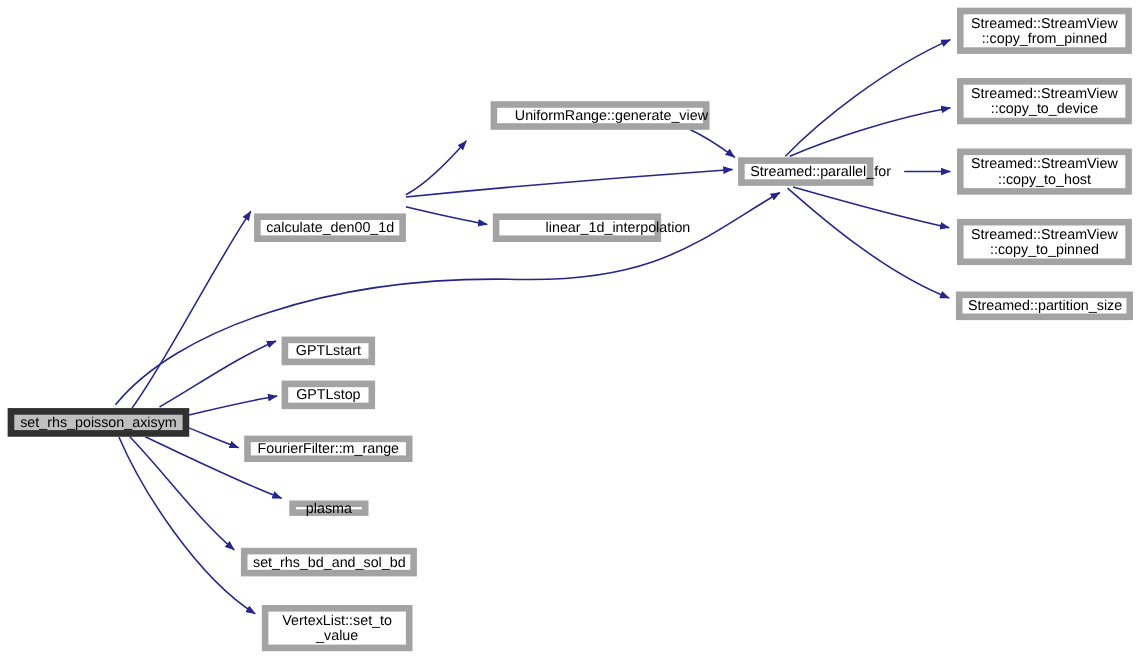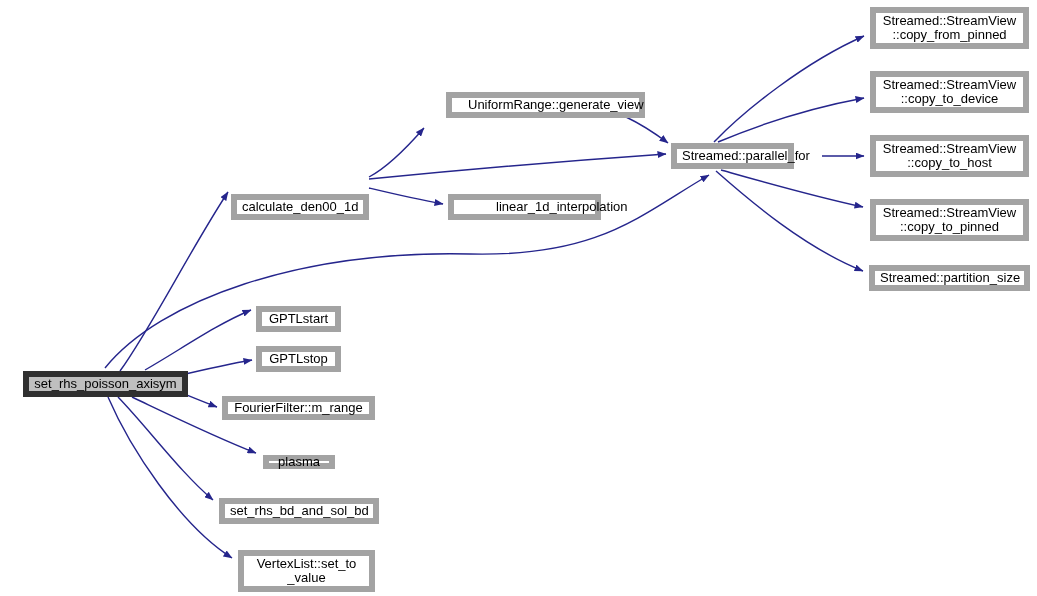--- a/index.html
+++ b/index.html
@@ -38,21 +38,20 @@
     display: flex;
     align-items: center;
     justify-content: center;
     white-space: pre-line;
     letter-spacing: 0px;
     z-index: 5;
   }
   .node.root {
     background: #bfbfbf;
     border-color: #303030;
-    margin-left: 16px;
   }
   .node-label {
     display: block;
     width: 100%;
     padding: 0 5px;
     box-sizing: border-box;
   }
 </style>
 </head>
 <body>

